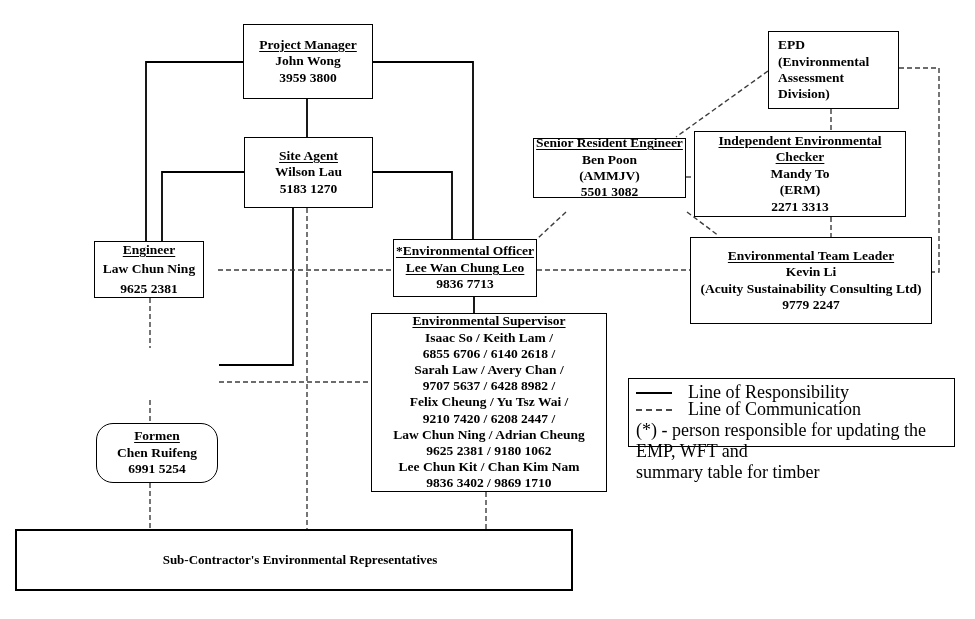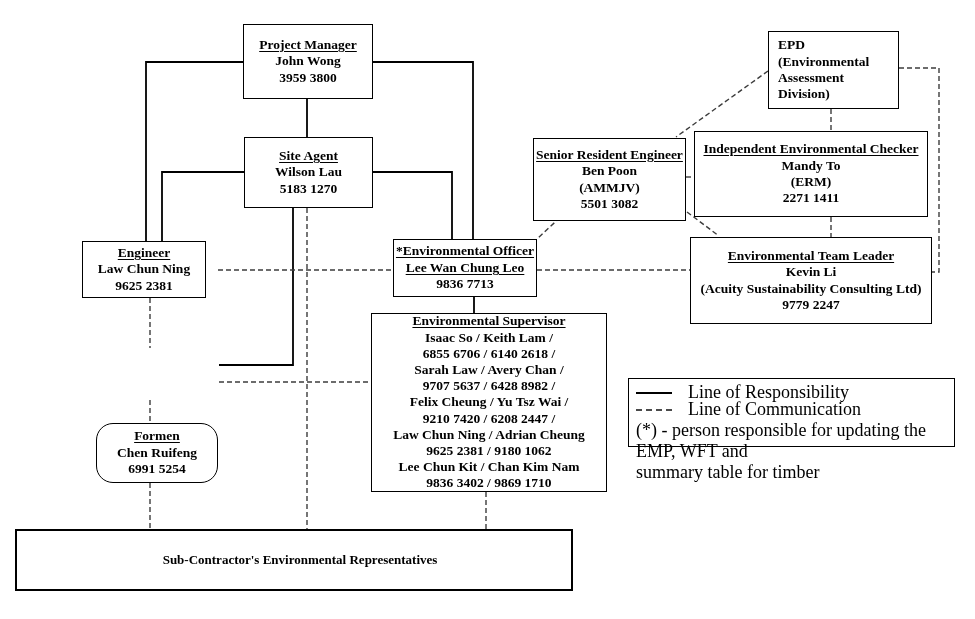--- a/index.html
+++ b/index.html
@@ -69,21 +69,21 @@
     <div>John Wong</div>
     <div>3959 3800</div>
   </div>
 
   <div class="box" style="left:244px;top:137px;width:129px;height:71px;">
     <div class="u">Site Agent</div>
     <div>Wilson Lau</div>
     <div>5183 1270</div>
   </div>
 
-  <div class="box" style="left:82px;top:241px;width:124px;height:57px;">
+  <div class="box" style="left:94px;top:241px;width:110px;height:57px;justify-content:space-between;">
     <div class="u">Engineer</div>
     <div>Law Chun Ning</div>
     <div>9625 2381</div>
   </div>
 
 
   <div class="box" style="left:96px;top:423px;width:122px;height:60px;border-radius:17px;">
     <div class="u">Formen</div>
     <div>Chen Ruifeng</div>
     <div>6991 5254</div>
@@ -107,32 +107,32 @@
     <div>9625 2381 / 9180 1062</div>
     <div>Lee Chun Kit / Chan Kim Nam</div>
     <div>9836 3402 / 9869 1710</div>
   </div>
 
   <div class="box left-align" style="left:768px;top:31px;width:131px;height:78px;">
     <div>EPD (Environmental</div>
     <div>Assessment Division)</div>
   </div>
 
-  <div class="box" style="left:533px;top:138px;width:153px;height:83px;">
+  <div class="box" style="left:533px;top:138px;width:153px;height:60px;">
     <div class="u">Senior Resident Engineer</div>
     <div>Ben Poon</div>
     <div>(AMMJV)</div>
     <div>5501 3082</div>
   </div>
 
-  <div class="box" style="left:694px;top:131px;width:234px;height:86px;">
+  <div class="box" style="left:694px;top:131px;width:212px;height:86px;">
     <div class="u">Independent Environmental Checker</div>
     <div>Mandy To</div>
     <div>(ERM)</div>
-    <div>2271 1411</div>
+    <div>2271 3313</div>
   </div>
 
   <div class="box" style="left:690px;top:237px;width:242px;height:87px;">
     <div class="u">Environmental Team Leader</div>
     <div>Kevin Li</div>
     <div>(Acuity Sustainability Consulting Ltd)</div>
     <div>9779 2247</div>
   </div>
 
   <div class="box thick" style="left:15px;top:529px;width:558px;height:62px;font-size:13px;padding-left:12px;">

